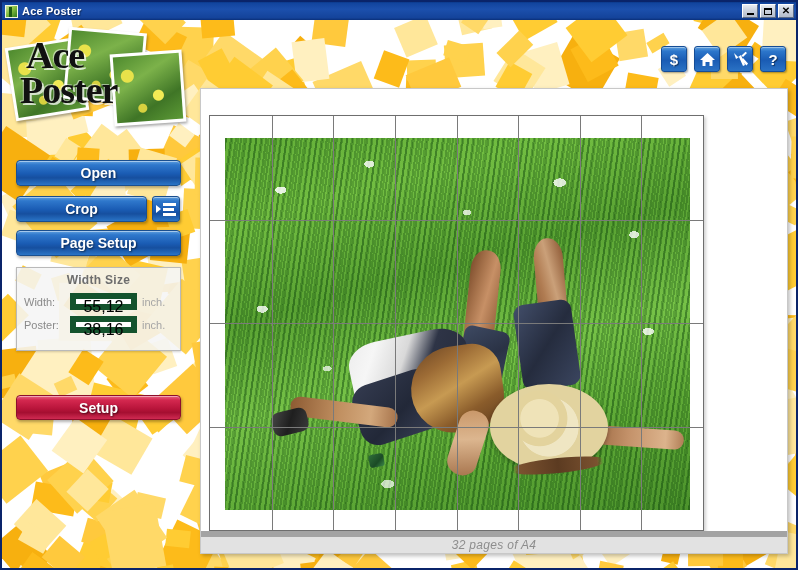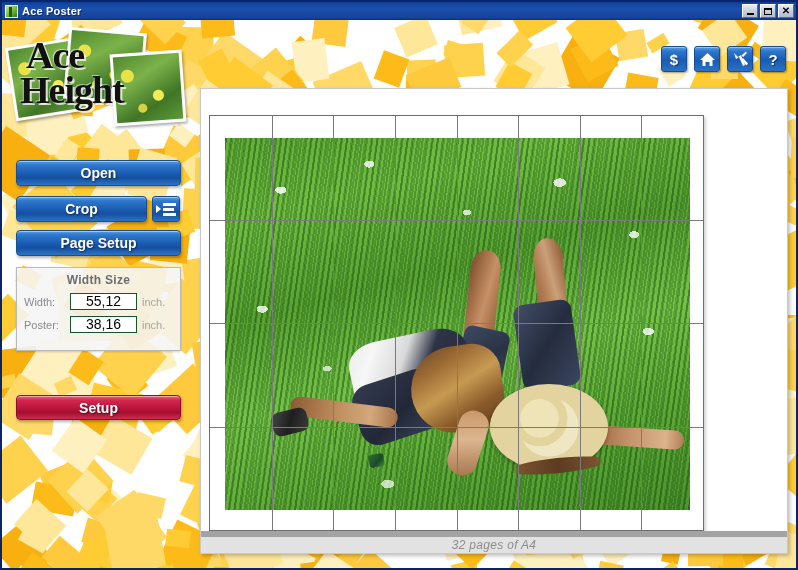--- a/index.html
+++ b/index.html
@@ -128,22 +128,22 @@
   }
   #poster-size-title {
     text-align: center; font-size: 12px; font-weight: bold; color: #6d6d6d;
     margin-top: 5px; letter-spacing: .3px;
   }
   .size-row {
     display: flex; align-items: center; margin: 6px 0 0 7px; gap: 5px;
   }
   .size-label { font-size: 11px; color: #8a8a8a; width: 41px; text-align:left; }
   .size-field {
-    width: 67px; height: 17px; background: #fff; border: 1px solid #14532d;
-    font-size: 14px; color: #000; text-align: center; line-height: 15px;
+    width: 67px; height: 17px; background: #fff; border: 6px solid #14532d;
+    font-size: 16px; color: #000; text-align: center; line-height: 15px;
   }
   .size-unit { font-size: 11px; color: #a5a5a5; }
 
   
   #toolbar { position: absolute; right: 10px; top: 26px; display: flex; gap: 7px; z-index: 6; }
   .tool-btn {
     width: 26px; height: 26px; border-radius: 3px; border: 1px solid #154d96;
     background: linear-gradient(180deg,#5ea0df 0%,#2c76cb 18%,#1a5cb4 55%,#2a72c4 100%);
     box-shadow: inset 0 1px 0 rgba(255,255,255,.4), 1px 1px 2px rgba(0,0,0,.35);
     display: flex; align-items: center; justify-content: center;
@@ -821,21 +821,21 @@
             <div class="inner"></div>
           </div>
         <div class="photo-tile" style="left:58px; top:4px;  width:78px; height:72px; transform:rotate(5deg);">
             <div class="inner"></div>
           </div>
         <div class="photo-tile" style="left:104px;top:26px; width:72px; height:72px; transform:rotate(-4deg);">
             <div class="inner"></div>
           </div>
         <div id="logo-text">
           <span>Ace</span>
-          <span class="l2">Height</span>
+          <span class="l2">Poster</span>
         </div>
       </div>
 
       <div class="side-btn" id="btn-open">
         <span>Open</span>
       </div>
 
       <div class="side-btn" id="btn-scan">
         <span>Crop</span>
       </div>

